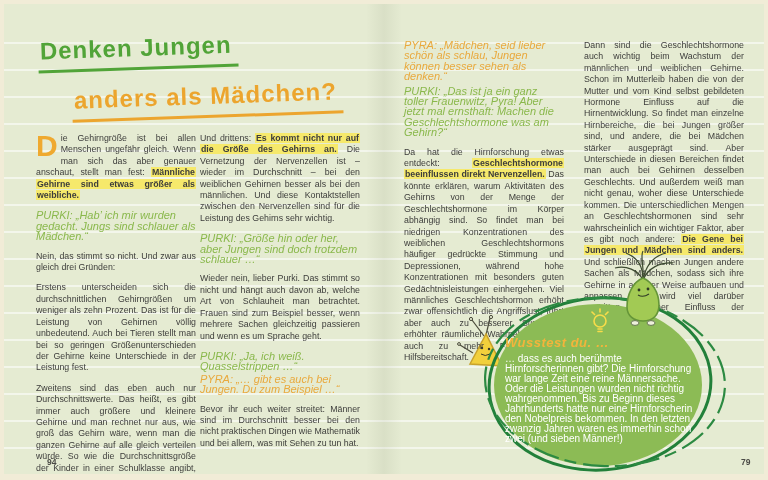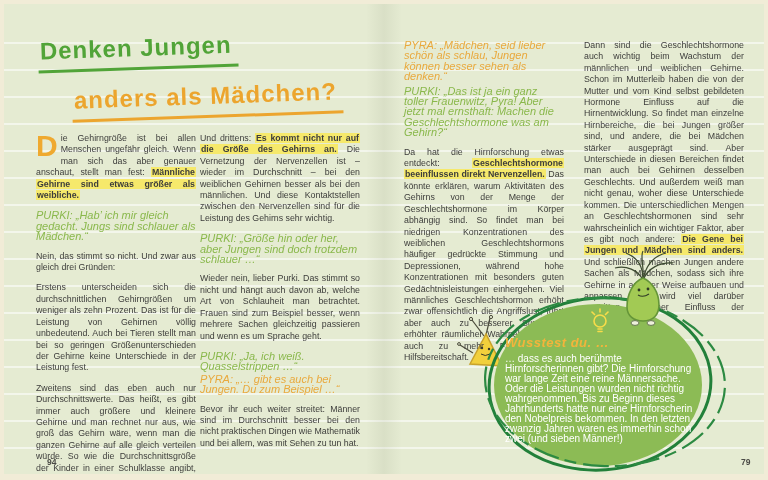--- a/index.html
+++ b/index.html
@@ -57,21 +57,21 @@
 
 <div class="spread">
 
   <div class="gutter"></div>
 
   <div class="title1">Denken Jungen</div>
   <div class="title2">anders als Mädchen?</div>
 
   <div class="col col1">
     <p><span class="dropcap">D</span><span>ie Gehirngröße ist bei allen Menschen ungefähr gleich. Wenn man sich das aber genauer anschaut, stellt man fest: </span><span class="hl">Männliche Gehirne sind etwas größer als weibliche.</span></p>
-    <p class="dialog purki">PURKI: „Hab’ ich mir gleich gedacht. Jungs sind schlauer als Mädchen.“</p>
+    <p class="dialog purki">PURKI: „Hab’ ich mir wurden gedacht. Jungs sind schlauer als Mädchen.“</p>
     <p>Nein, das stimmt so nicht. Und zwar aus gleich drei Gründen:</p>
     <p>Erstens unterscheiden sich die durchschnittlichen Gehirngrößen um weniger als zehn Prozent. Das ist für die Leistung von Gehirnen völlig unbedeutend. Auch bei Tieren stellt man bei so geringen Größenunterschieden der Gehirne keine Unterschiede in der Leistung fest.</p>
     <p>Zweitens sind das eben auch nur Durchschnittswerte. Das heißt, es gibt immer auch größere und kleinere Gehirne und man rechnet nur aus, wie groß das Gehirn wäre, wenn man die ganzen Gehirne auf alle gleich verteilen würde. So wie die Durchschnittsgröße der Kinder in einer Schulklasse angibt, wie groß alle Kinder wären, wenn sie alle gleich groß wären, indem man die langen kürzer und die kurzen länger machen würde. So ist es ja aber nicht in der Wirklichkeit. Und deshalb gibt</p>
   </div>
 
   <div class="col col2">
     <p><span>Und drittens: </span><span class="hl">Es kommt nicht nur auf die Größe des Gehirns an.</span><span> Die Vernetzung der Nervenzellen ist – wieder im Durchschnitt – bei den weiblichen Gehirnen besser als bei den männlichen. Und diese Kontaktstellen zwischen den Nervenzellen sind für die Leistung des Gehirns sehr wichtig.</span></p>
     <p class="dialog purki">PURKI: „Größe hin oder her, aber Jungen sind doch trotzdem schlauer …“</p>
     <p>Wieder nein, lieber Purki. Das stimmt so nicht und hängt auch davon ab, welche Art von Schlauheit man betrachtet. Frauen sind zum Beispiel besser, wenn mehrere Sachen gleichzeitig passieren und wenn es um Sprache geht.</p>
     <p class="dialog purki" style="margin-bottom:2px;margin-top:8px;">PURKI: „Ja, ich weiß. Quasselstrippen …“</p>

